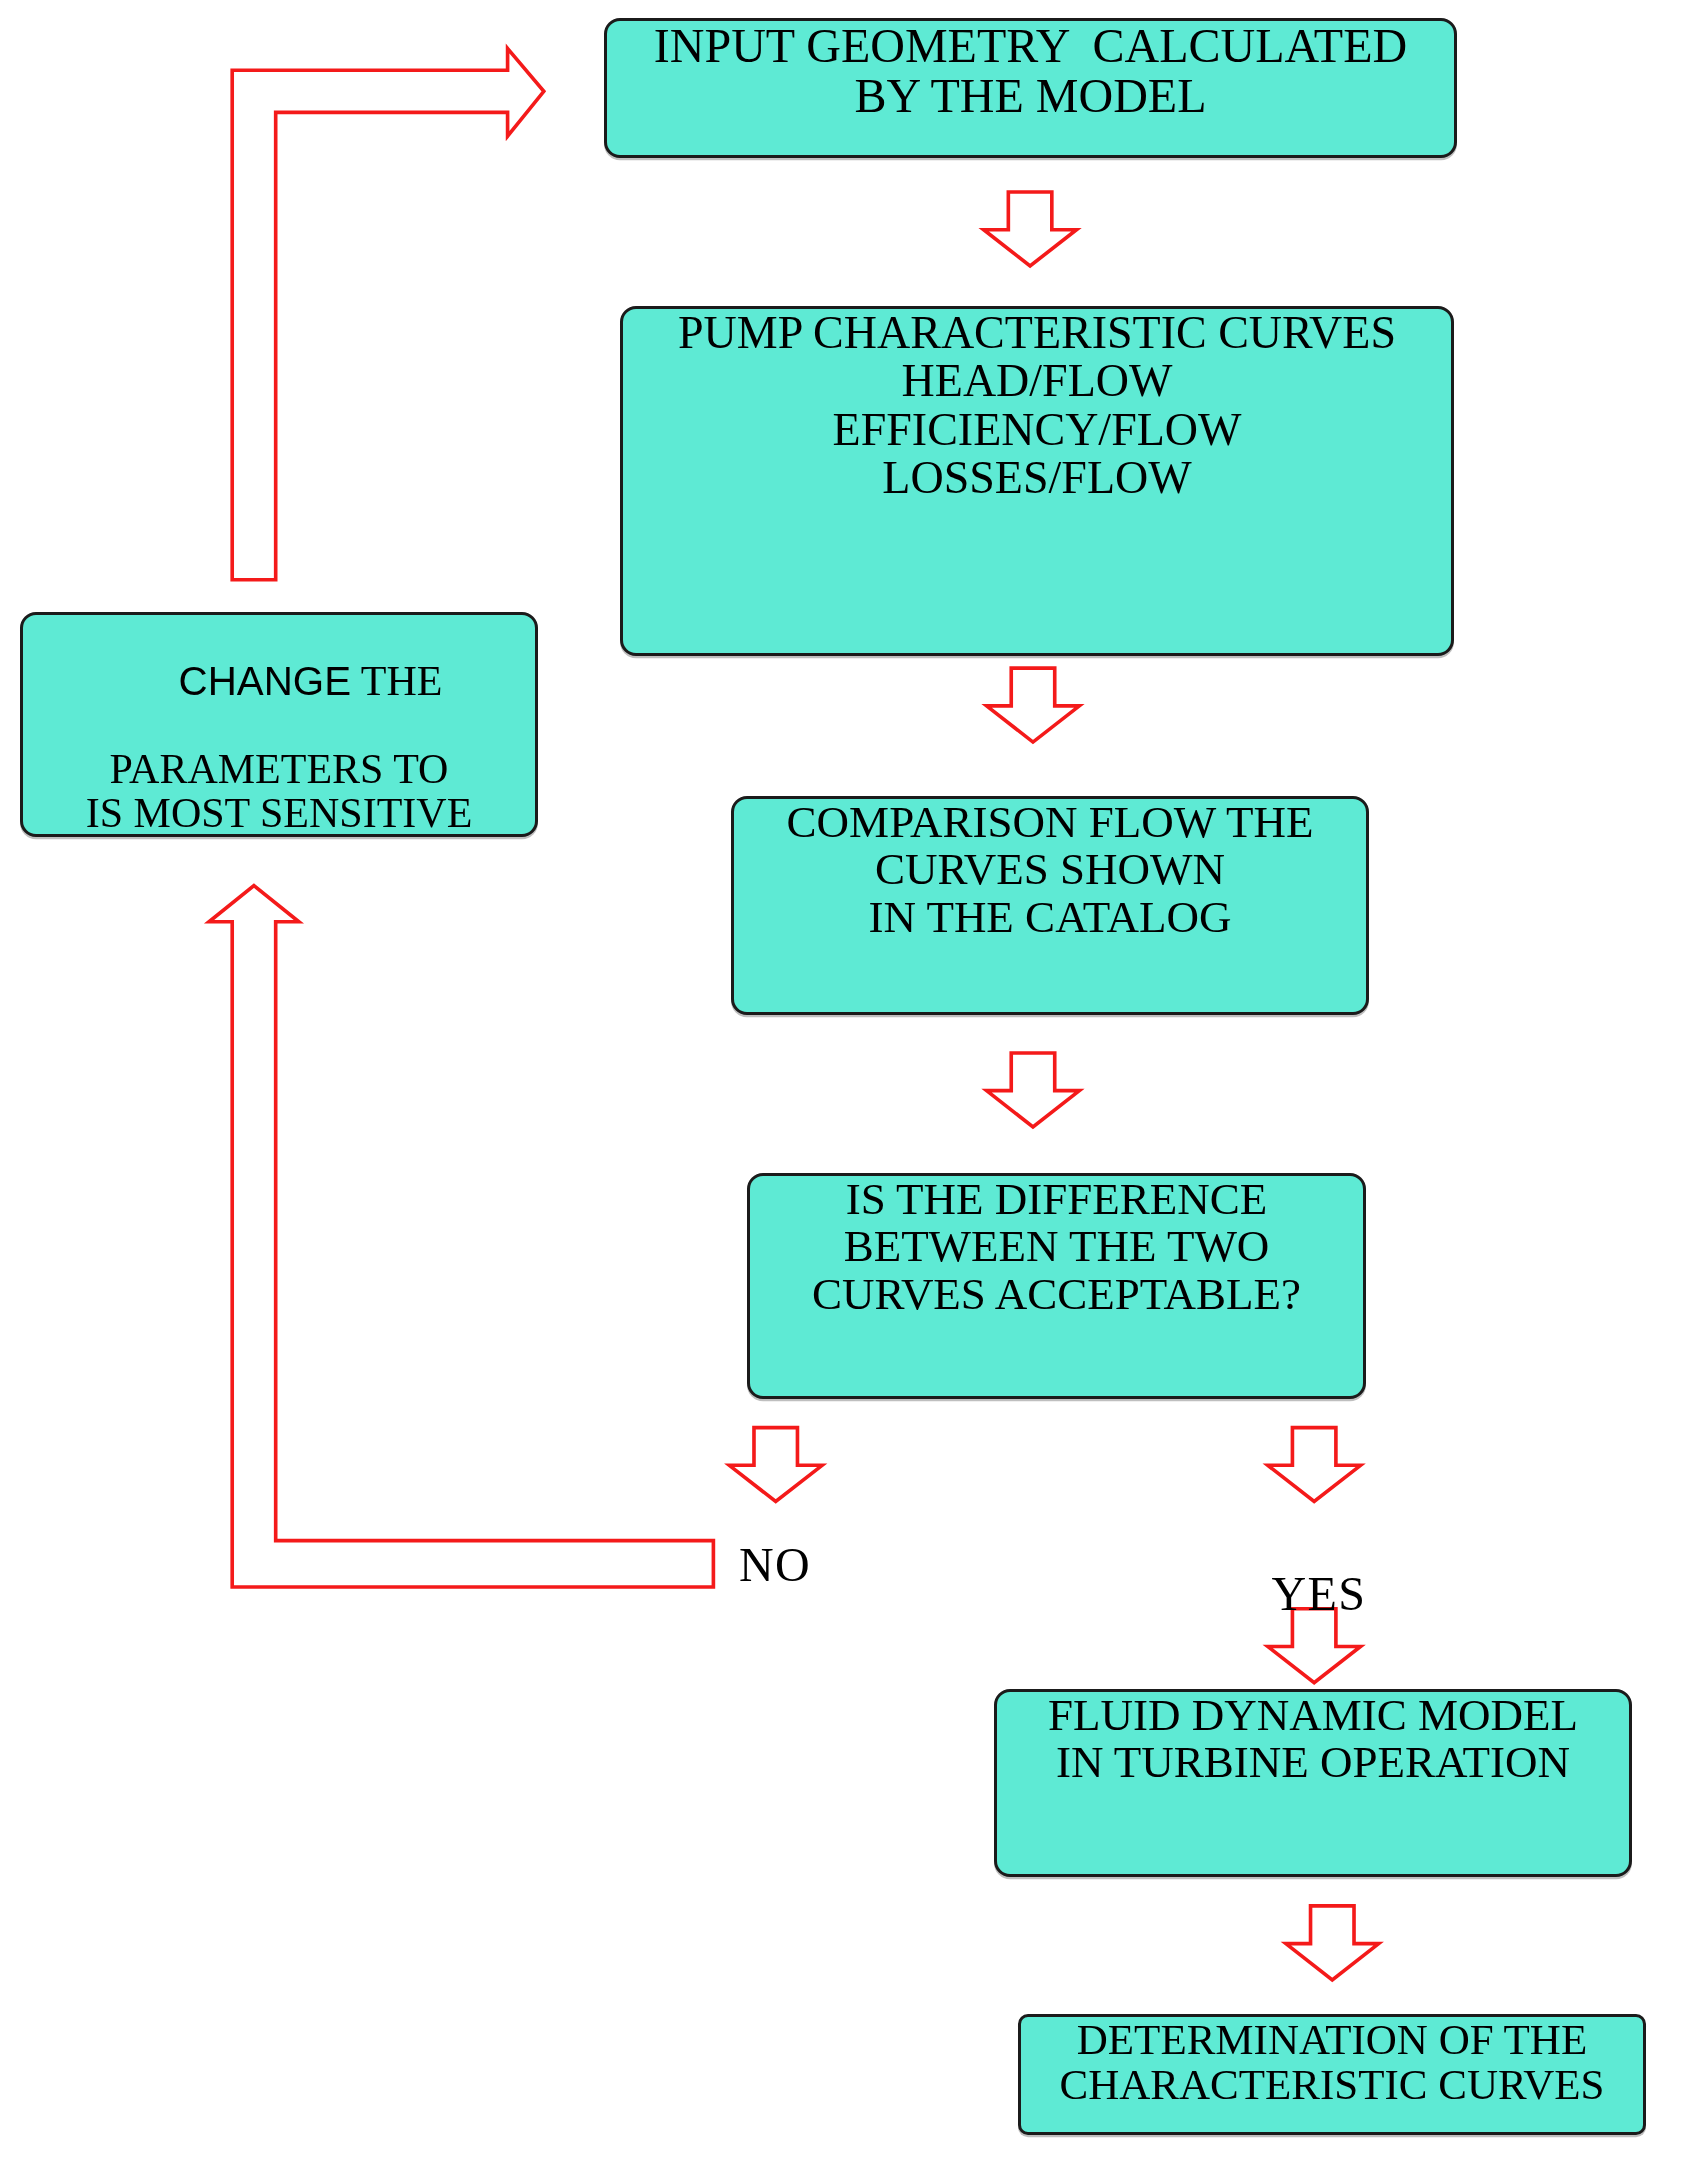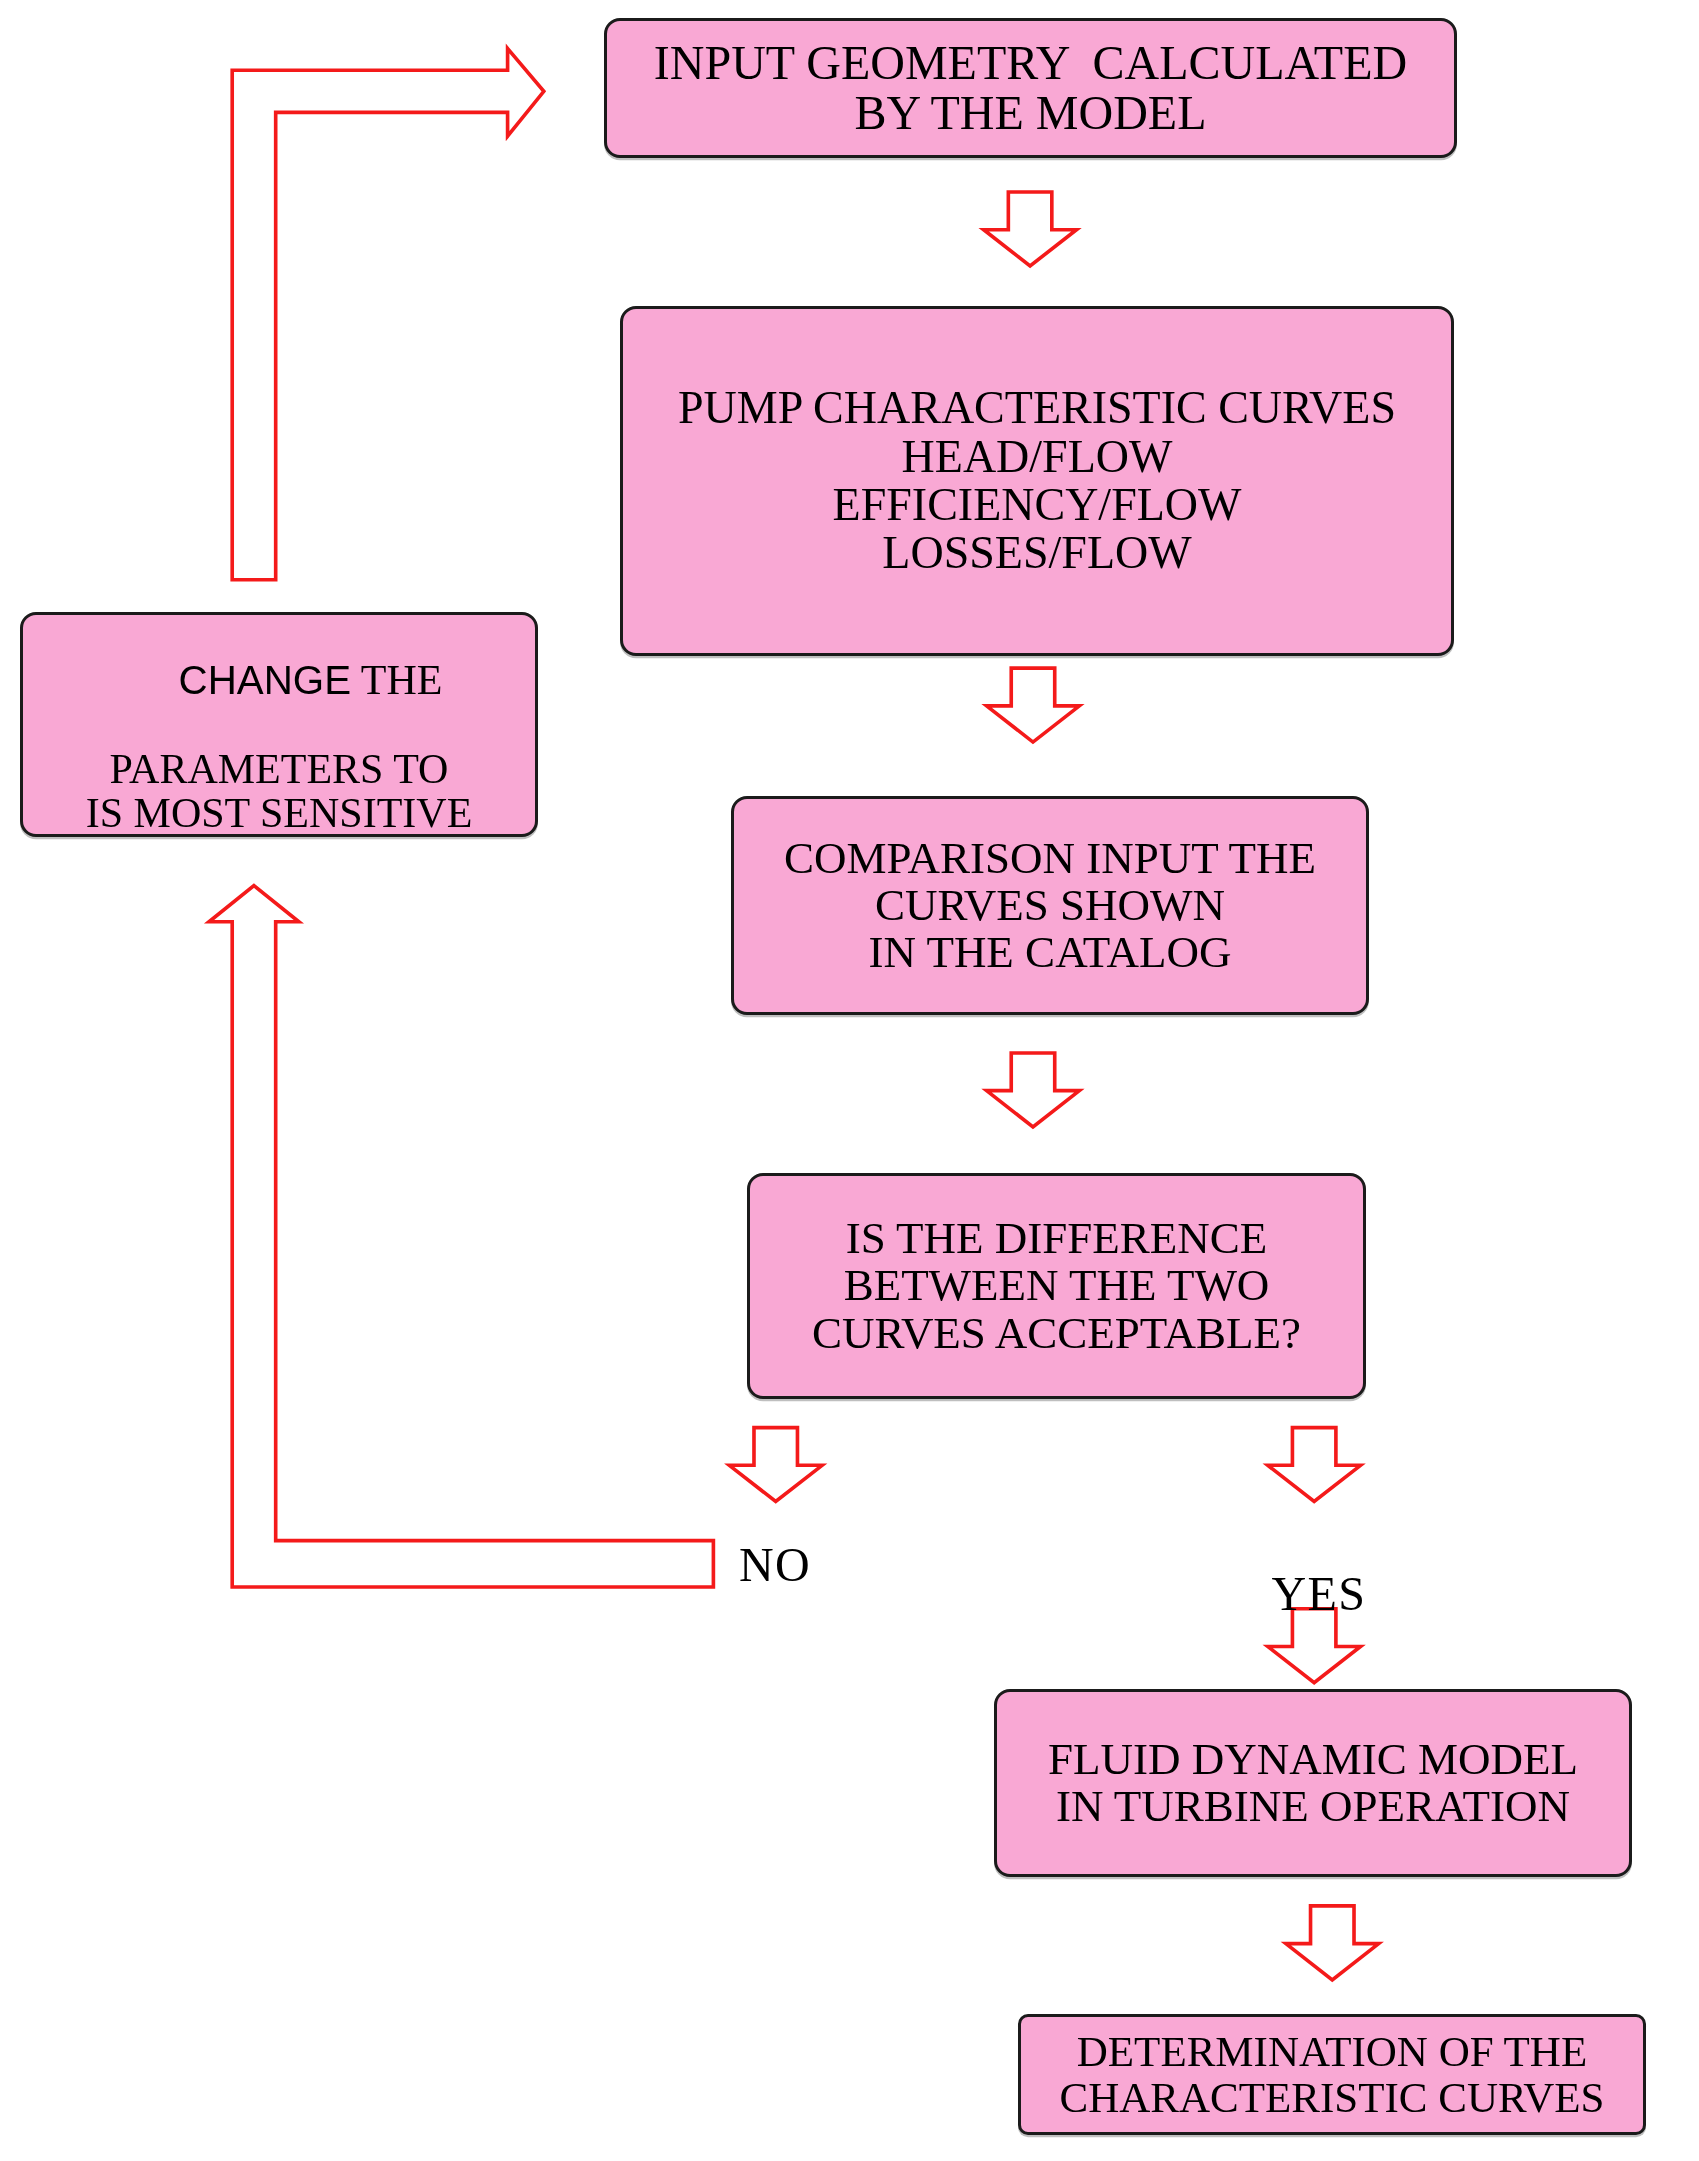--- a/index.html
+++ b/index.html
@@ -19,26 +19,26 @@
   }
   #connector-layer {
     position: absolute;
     left: 0; top: 0;
     width: 1700px;
     height: 2161px;
   }
   .flow-box {
     position: absolute;
     box-sizing: border-box;
-    background: #f9a8d4;
+    background: #5eead4;
     border: 3.6px solid #1b1b1b;
     border-radius: 16px;
     display: flex;
     flex-direction: column;
-    justify-content: center;
+    justify-content: flex-start;
     align-items: center;
     text-align: center;
     box-shadow: 0 2.2px 0 rgba(0,0,0,0.25);
   }
   .flow-box .line {
     display: block;
     white-space: pre;
     line-height: 1.05;
     letter-spacing: 0px;
   }
@@ -93,21 +93,21 @@
   </div>
 
   <div class="flow-box" id="box-pump">
     <span class="line">PUMP CHARACTERISTIC CURVES</span>
     <span class="line">HEAD/FLOW</span>
     <span class="line">EFFICIENCY/FLOW</span>
     <span class="line">LOSSES/FLOW</span>
   </div>
 
   <div class="flow-box" id="box-comparison">
-    <span class="line">COMPARISON INPUT THE</span>
+    <span class="line">COMPARISON FLOW THE</span>
     <span class="line">CURVES SHOWN</span>
     <span class="line">IN THE CATALOG</span>
   </div>
 
   <div class="flow-box" id="box-decision">
     <span class="line">IS THE DIFFERENCE</span>
     <span class="line">BETWEEN THE TWO</span>
     <span class="line">CURVES ACCEPTABLE?</span>
   </div>
 

